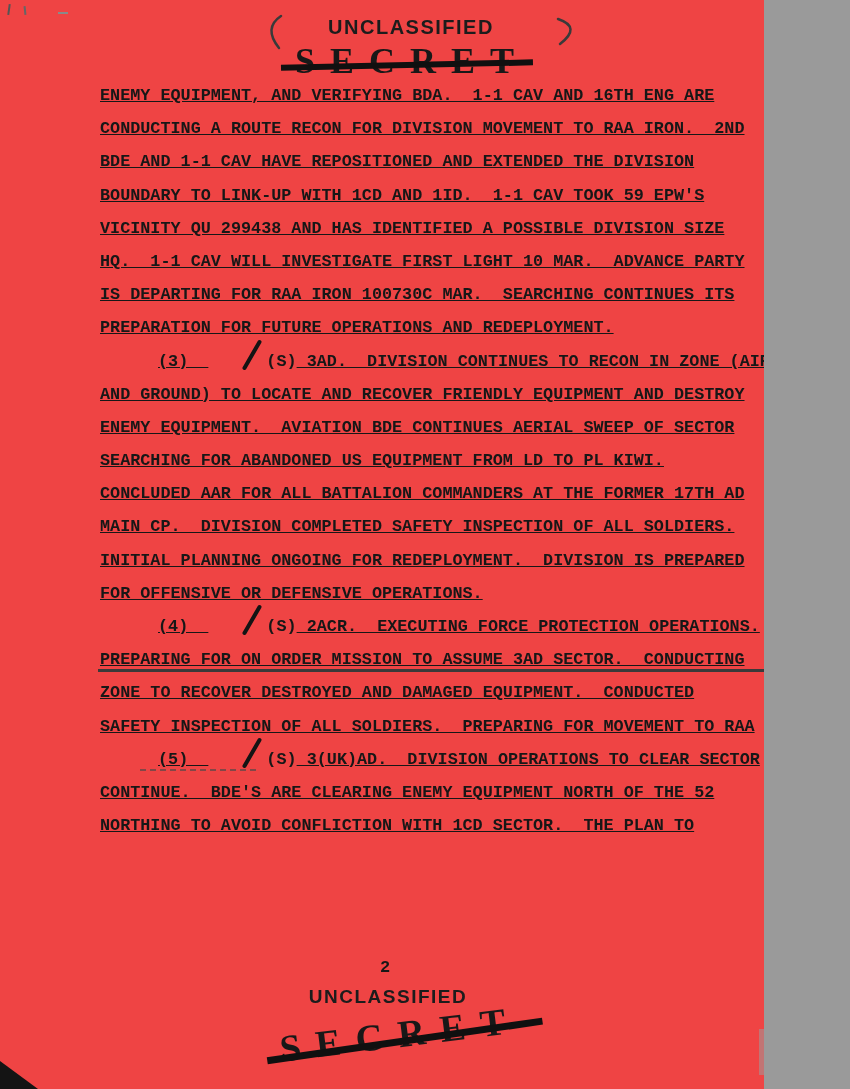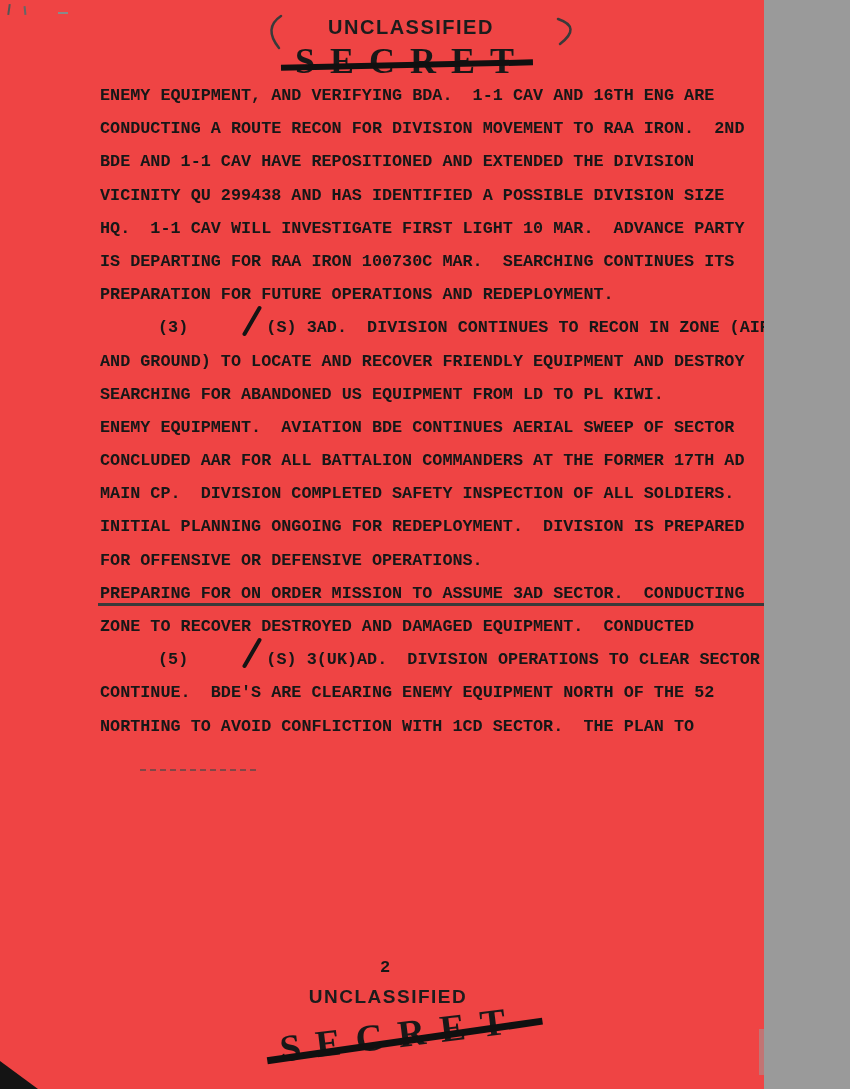--- a/index.html
+++ b/index.html
@@ -39,21 +39,21 @@
   .page-number {
     position:absolute; top:958px; left:0; width:100%; text-align:center;
     font-size:17px; font-weight:bold; transform:translateX(3px);
   }
 
   
   .doc-body {
     position:absolute; left:100px; top:79px; width:662px;
     font-size:16.8px; font-weight:700; line-height:33.2px;
   }
-  .line { white-space:pre; height:33.2px; position:relative; }
+  .line { white-space:pre; height:33.2px; position:relative;text-decoration:underline; }
   .line.indent { text-indent:58px; }
   .cls { position:relative; display:inline-block; }
   .cls .slash {
     position:absolute; left:50%; top:-7px; width:4px; height:34px;
     background:#141414; transform:translateX(-50%) rotate(30deg);
     border-radius:2px;
   }
   .line.underlined::after {
     content:''; position:absolute; left:-2px; right:-58px; bottom:4px;
     height:3px; background:#3a3a3a;
@@ -79,34 +79,37 @@
   <div class="banner top">UNCLASSIFIED</div>
   <div class="stamp top-stamp">
     <span class="stamp-text">SECRET</span>
     <div class="strike"></div>
   </div>
 
   <div class="doc-body">
       <div class="line">ENEMY EQUIPMENT, AND VERIFYING BDA.  1-1 CAV AND 16TH ENG ARE</div>
       <div class="line">CONDUCTING A ROUTE RECON FOR DIVISION MOVEMENT TO RAA IRON.  2ND</div>
       <div class="line">BDE AND 1-1 CAV HAVE REPOSITIONED AND EXTENDED THE DIVISION</div>
+      <div class="line">BOUNDARY TO LINK-UP WITH 1CD AND 1ID.  1-1 CAV TOOK 59 EPW'S</div>
       <div class="line">VICINITY QU 299438 AND HAS IDENTIFIED A POSSIBLE DIVISION SIZE</div>
       <div class="line">HQ.  1-1 CAV WILL INVESTIGATE FIRST LIGHT 10 MAR.  ADVANCE PARTY</div>
       <div class="line">IS DEPARTING FOR RAA IRON 100730C MAR.  SEARCHING CONTINUES ITS</div>
       <div class="line">PREPARATION FOR FUTURE OPERATIONS AND REDEPLOYMENT.</div>
       <div class="line indent"><span>(3)  </span><span class="cls">(<span>S</span>)<span class="slash"></span></span><span> 3AD.  DIVISION CONTINUES TO RECON IN ZONE (AIR</span></div>
       <div class="line">AND GROUND) TO LOCATE AND RECOVER FRIENDLY EQUIPMENT AND DESTROY</div>
+      <div class="line">ENEMY EQUIPMENT.  AVIATION BDE CONTINUES AERIAL SWEEP OF SECTOR</div>
       <div class="line">SEARCHING FOR ABANDONED US EQUIPMENT FROM LD TO PL KIWI.</div>
-      <div class="line">ENEMY EQUIPMENT.  AVIATION BDE CONTINUES AERIAL SWEEP OF SECTOR</div>
       <div class="line">CONCLUDED AAR FOR ALL BATTALION COMMANDERS AT THE FORMER 17TH AD</div>
       <div class="line">MAIN CP.  DIVISION COMPLETED SAFETY INSPECTION OF ALL SOLDIERS.</div>
       <div class="line">INITIAL PLANNING ONGOING FOR REDEPLOYMENT.  DIVISION IS PREPARED</div>
       <div class="line">FOR OFFENSIVE OR DEFENSIVE OPERATIONS.</div>
+      <div class="line indent"><span>(4)  </span><span class="cls">(<span>S</span>)<span class="slash"></span></span><span> 2ACR.  EXECUTING FORCE PROTECTION OPERATIONS.</span></div>
       <div class="line underlined">PREPARING FOR ON ORDER MISSION TO ASSUME 3AD SECTOR.  CONDUCTING</div>
       <div class="line">ZONE TO RECOVER DESTROYED AND DAMAGED EQUIPMENT.  CONDUCTED</div>
+      <div class="line">SAFETY INSPECTION OF ALL SOLDIERS.  PREPARING FOR MOVEMENT TO RAA</div>
       <div class="line indent"><span>(5)  </span><span class="cls">(<span>S</span>)<span class="slash"></span></span><span> 3(UK)AD.  DIVISION OPERATIONS TO CLEAR SECTOR</span></div>
       <div class="line">CONTINUE.  BDE'S ARE CLEARING ENEMY EQUIPMENT NORTH OF THE 52</div>
       <div class="line">NORTHING TO AVOID CONFLICTION WITH 1CD SECTOR.  THE PLAN TO</div>
     </div>
 
   <div class="page-number">2</div>
   <div class="banner bottom">UNCLASSIFIED</div>
   <div class="stamp bottom-stamp">
     <span class="stamp-text">SECRET</span>
     <div class="strike"></div>

